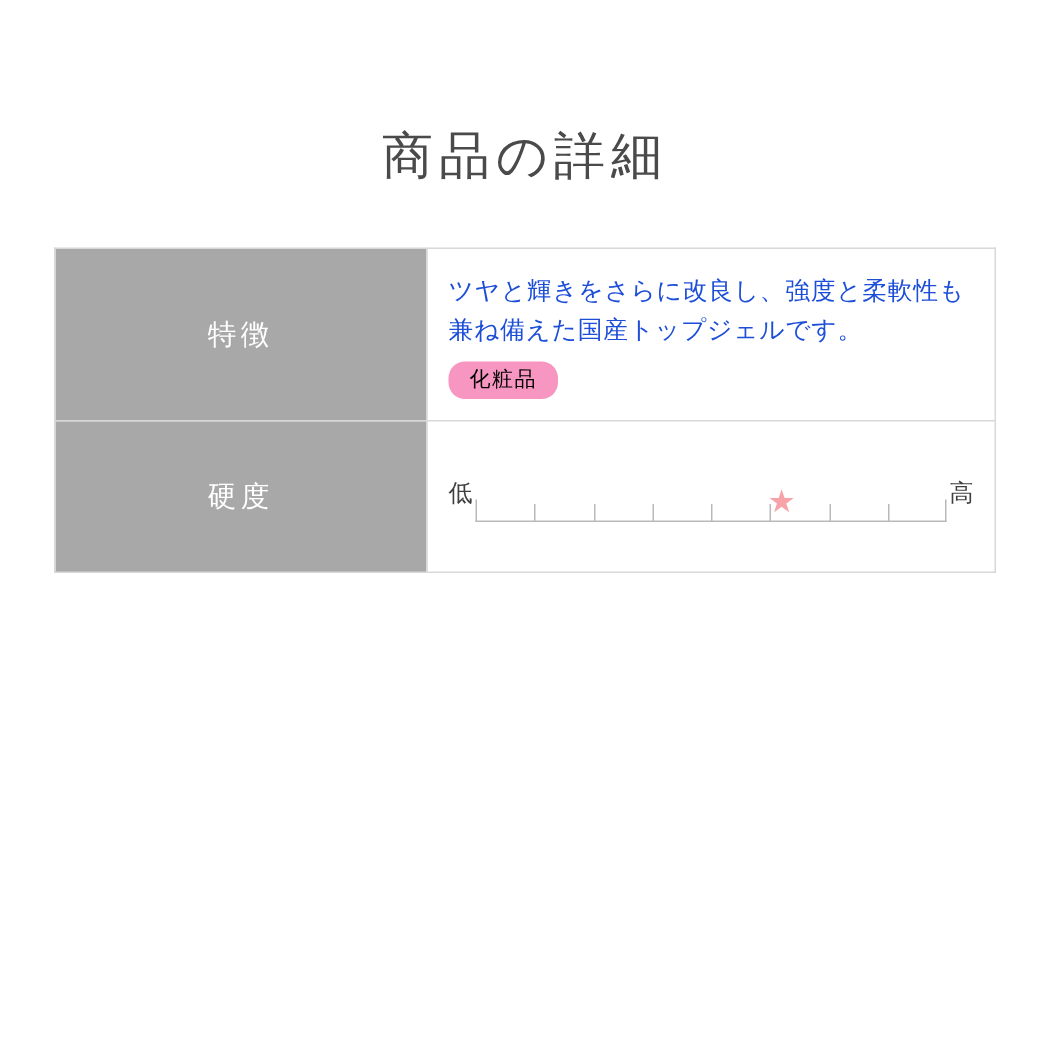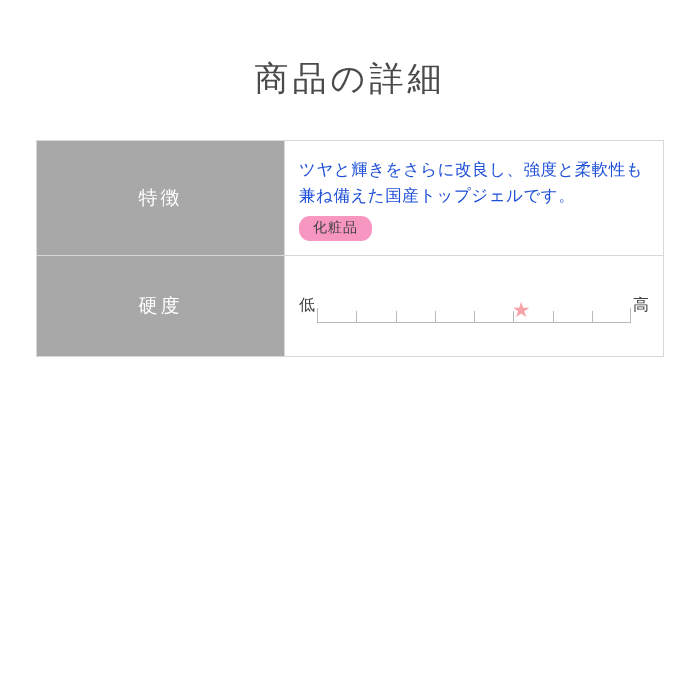--- a/index.html
+++ b/index.html
@@ -12,20 +12,21 @@
     background: #ffffff;
     font-family: "Liberation Sans", sans-serif;
     color: #3c3c3c;
     overflow: hidden;
   }
   .page {
     position: relative;
     width: 700px;
     height: 500px;
     box-sizing: border-box;
+    margin-top: 25px;
   }
   .page-title {
     text-align: center;
     font-size: 34px;
     font-weight: normal;
     letter-spacing: 4px;
     color: #4a4a4a;
     margin: 0;
     padding-top: 56px;
     padding-bottom: 0;
@@ -68,21 +69,21 @@
     color: #1d4ed8;
     letter-spacing: 0.5px;
     white-space: pre-line;
   }
   .tag-wrap {
     margin-top: 8px;
   }
   .tag {
     display: inline-block;
     background: #f896c2;
-    color: #404040;
+    color: #000000;
     font-size: 14px;
     letter-spacing: 1px;
     border-radius: 11px;
     padding: 3px 14px 4px 14px;
   }
 
   .scale {
     display: flex;
     align-items: center;
     height: 100%;

